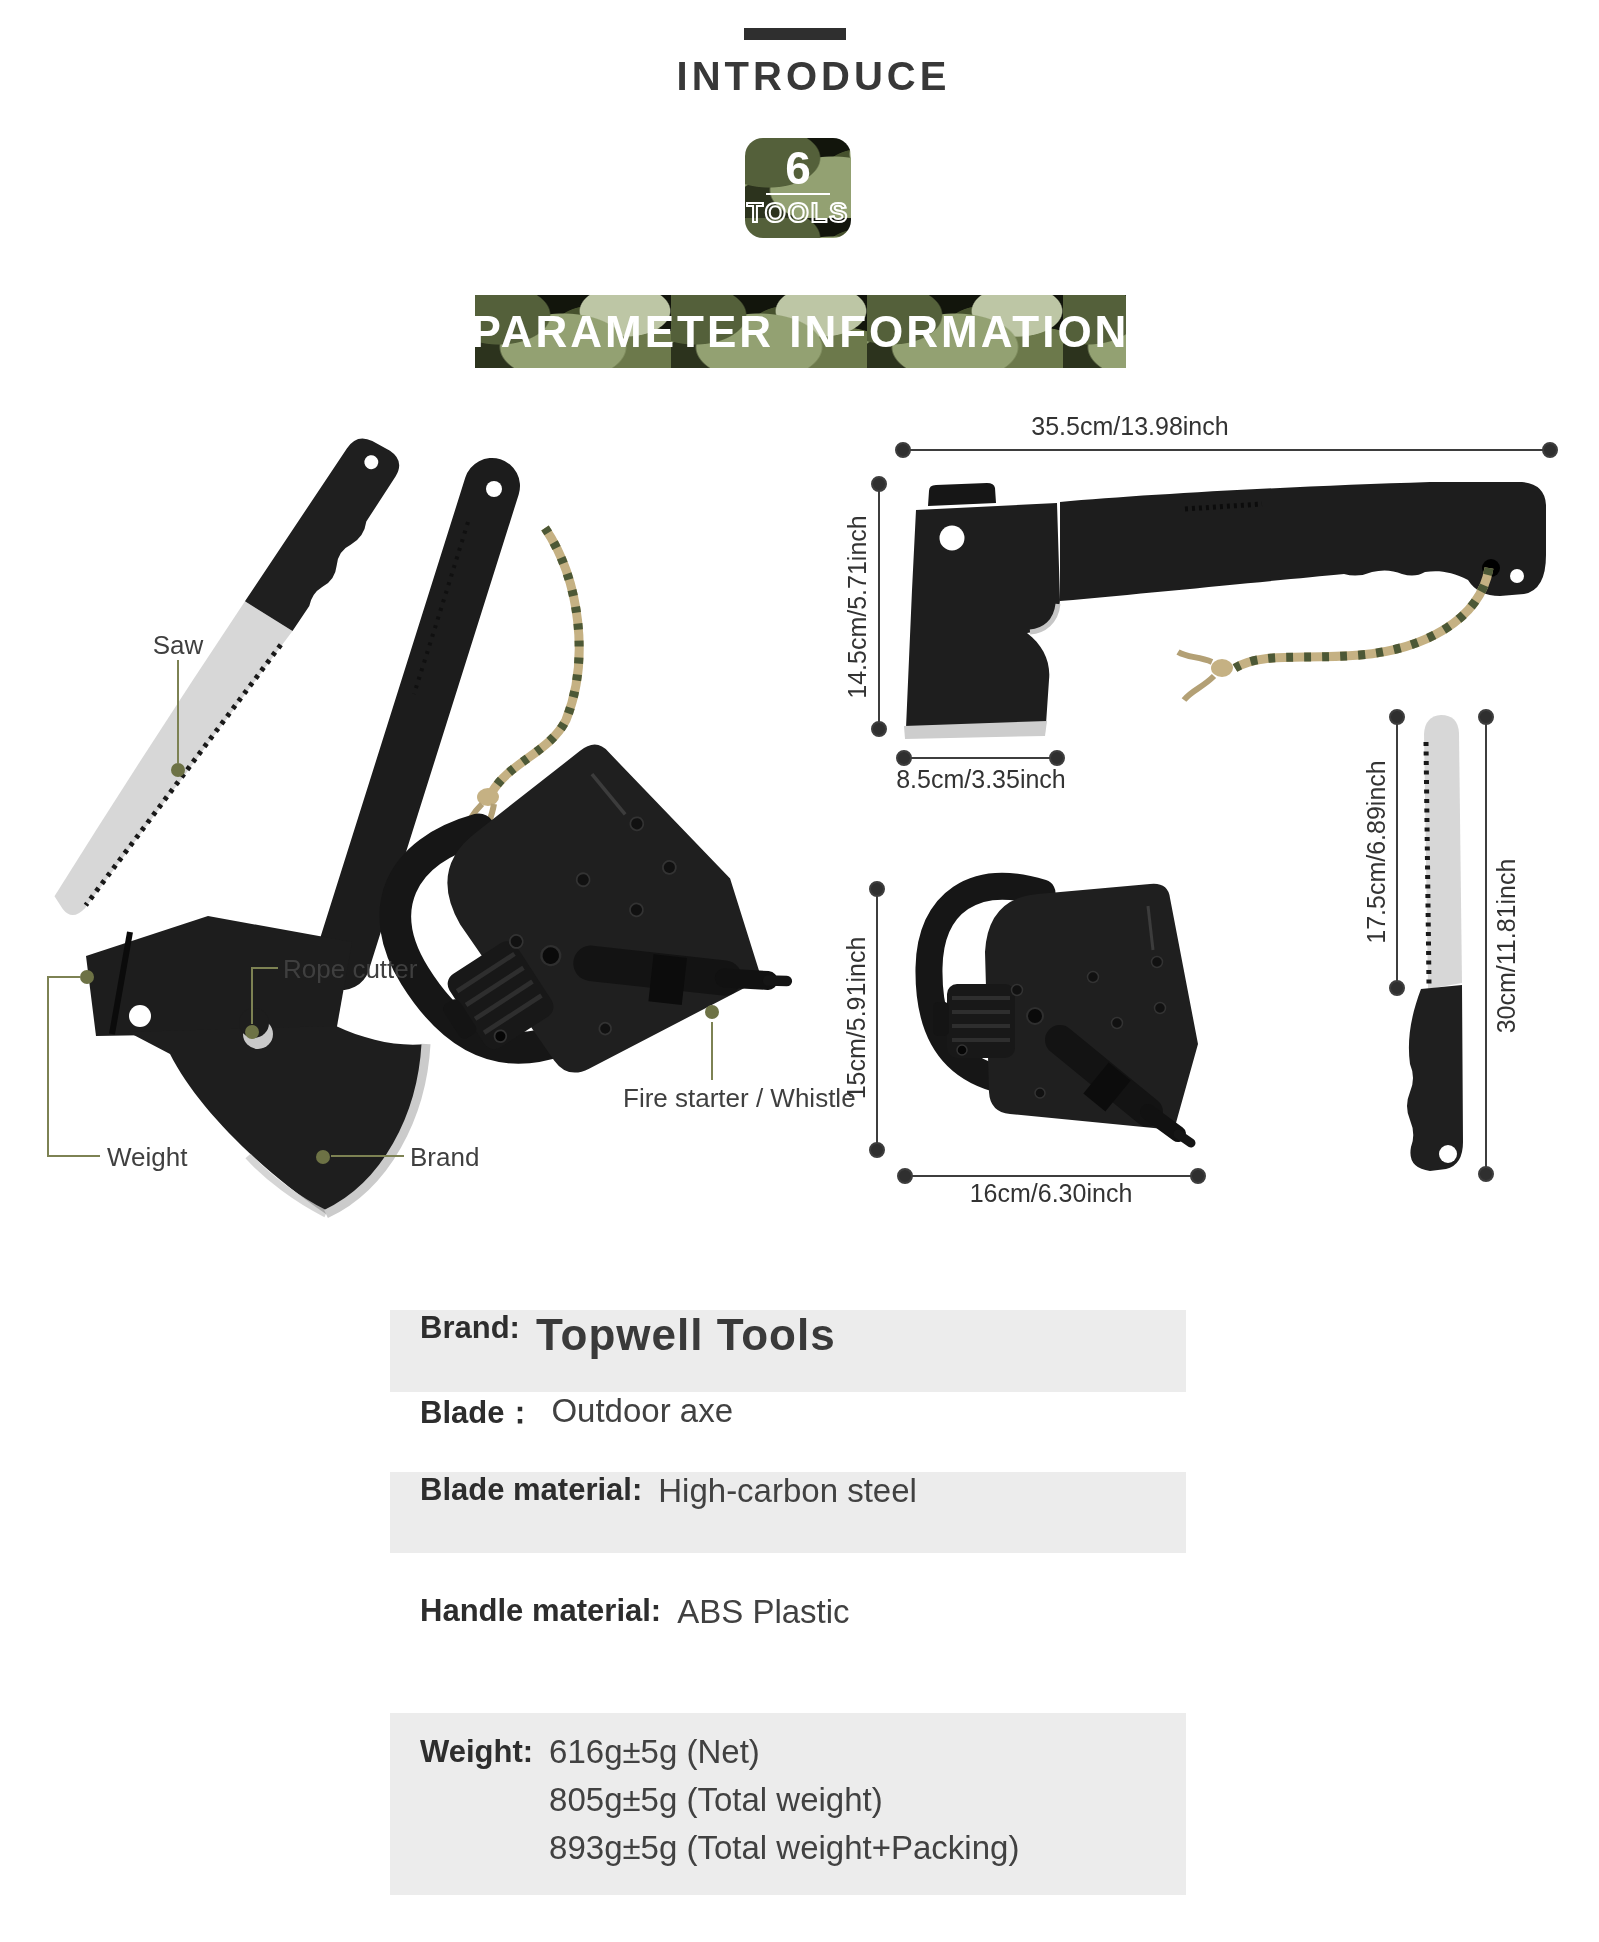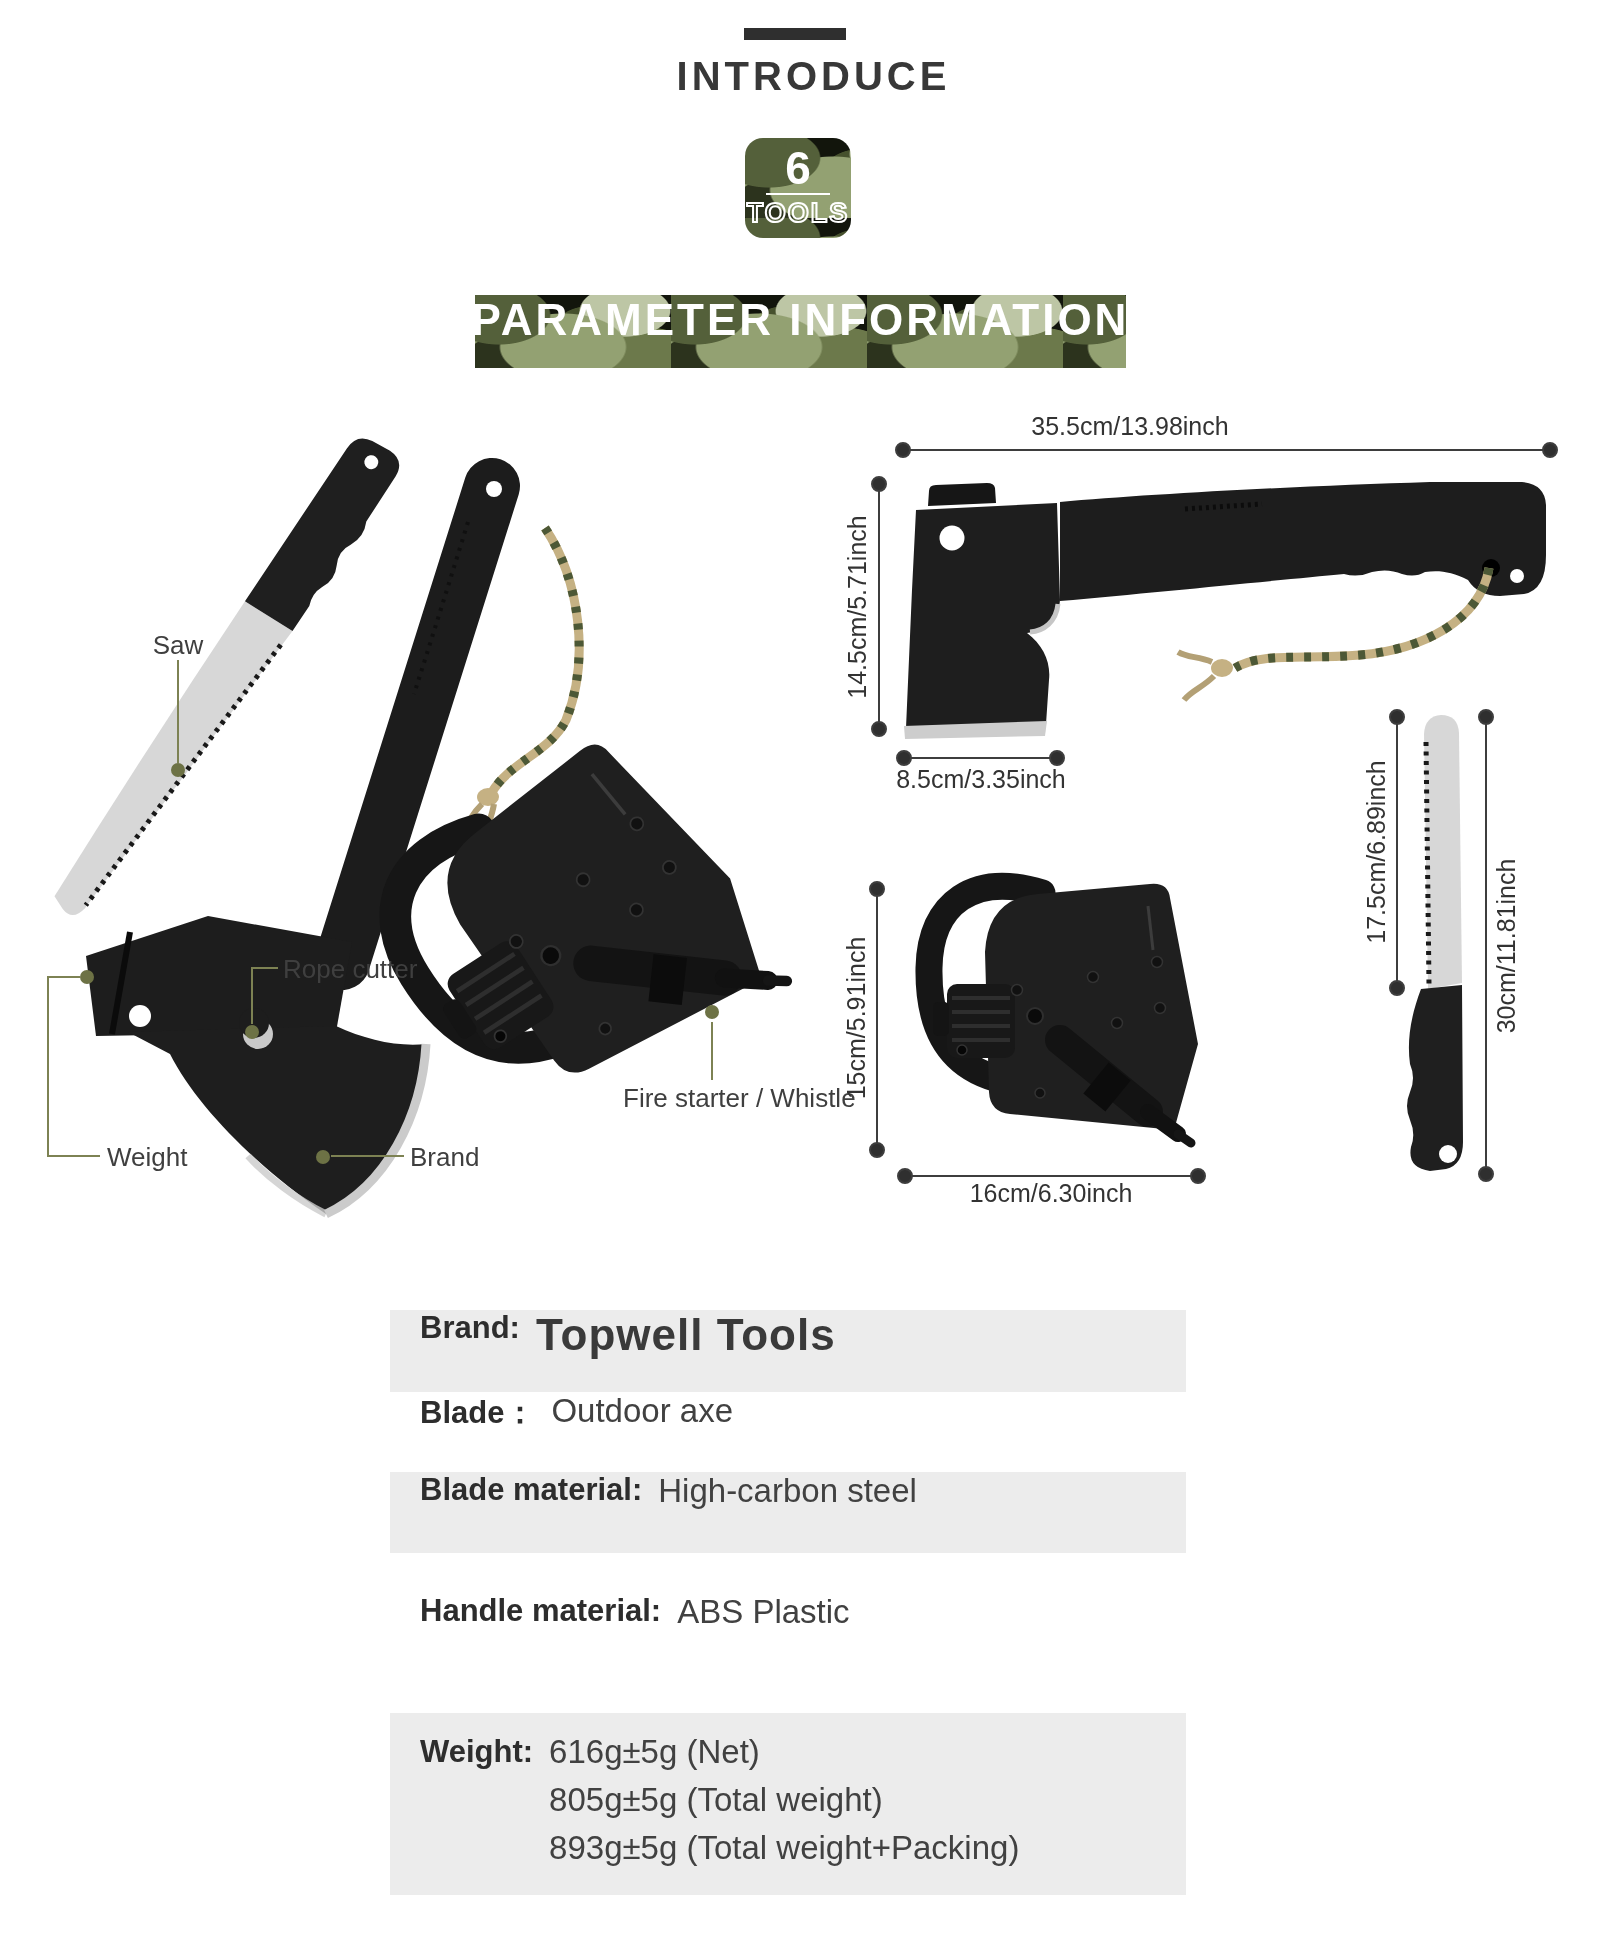--- a/index.html
+++ b/index.html
@@ -17,21 +17,21 @@
       radial-gradient(ellipse 46px 26px at 150px 16px,#bdc6a5 97%,transparent),
       radial-gradient(ellipse 56px 28px at 46px 64px,#2c331d 97%,transparent),
       radial-gradient(ellipse 50px 26px at 170px 58px,#6c794b 97%,transparent),
       radial-gradient(ellipse 42px 24px at 120px 34px,#46512d 97%,transparent),
       radial-gradient(ellipse 38px 20px at 10px 48px,#8c9a6c 97%,transparent);
     background-size:196px 80px;}
   #badge{left:745px;top:138px;width:106px;height:100px;border-radius:18px;overflow:hidden;
          text-align:center;}
   #badge-count{display:block;margin-top:6px;font-size:46px;line-height:48px;font-weight:bold;color:#fff;}
   #badge-divider{width:64px;height:2px;background:#fff;margin:1px auto 0;}
-  #banner{left:475px;top:295px;width:651px;height:73px;display:flex;
+  #banner{left:475px;top:295px;width:651px;height:73px;display:flex;align-items:center;
           justify-content:center;}
   #banner-text{font-size:44px;font-weight:800;letter-spacing:3px;color:#ffffff;white-space:nowrap;}
   
   #scene{left:0;top:0;}
   .callout-label{font-size:26px;color:#3f3f3f;white-space:nowrap;}
   .dim-label{font-size:25px;color:#333;white-space:nowrap;text-align:center;}
   .dim-label.h{width:300px;}
   .dim-label.v{width:240px;height:32px;transform:rotate(-90deg);}
   
   .spec-row{left:390px;width:796px;display:flex;align-items:flex-start;gap:16px;padding-left:30px;

